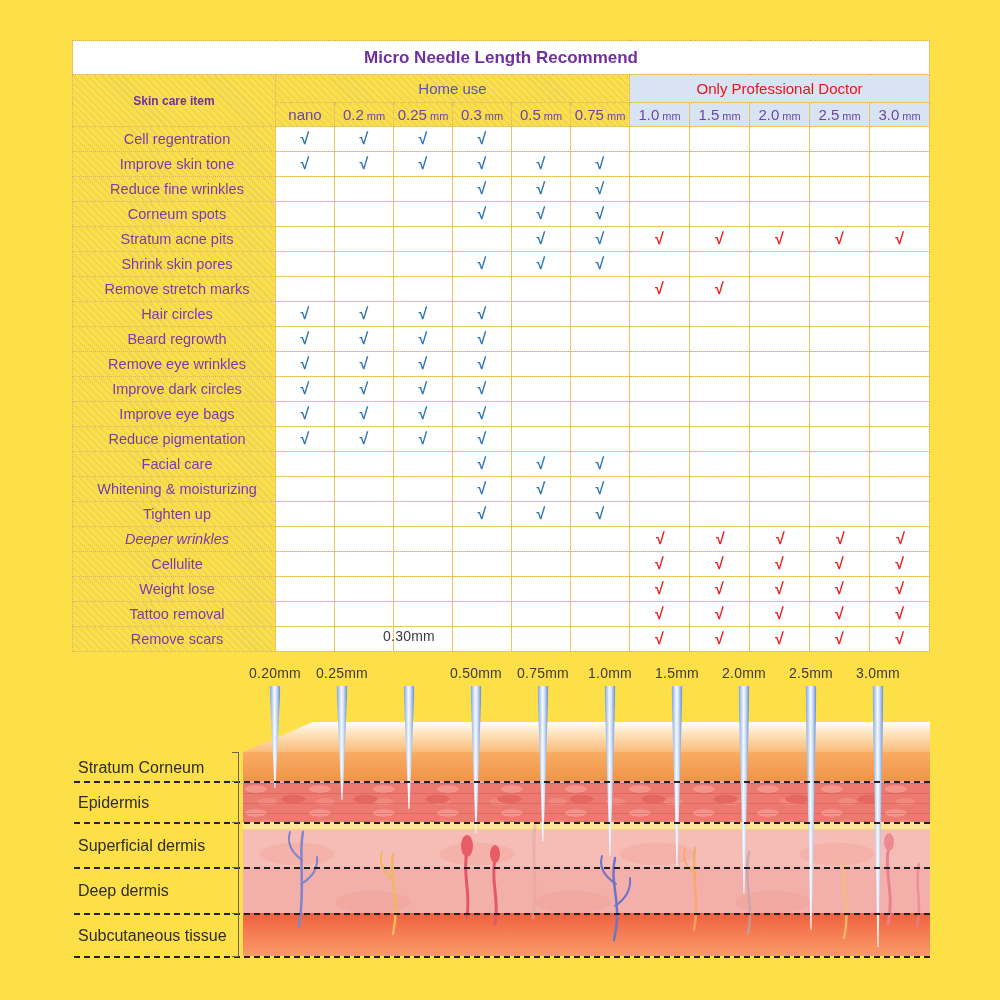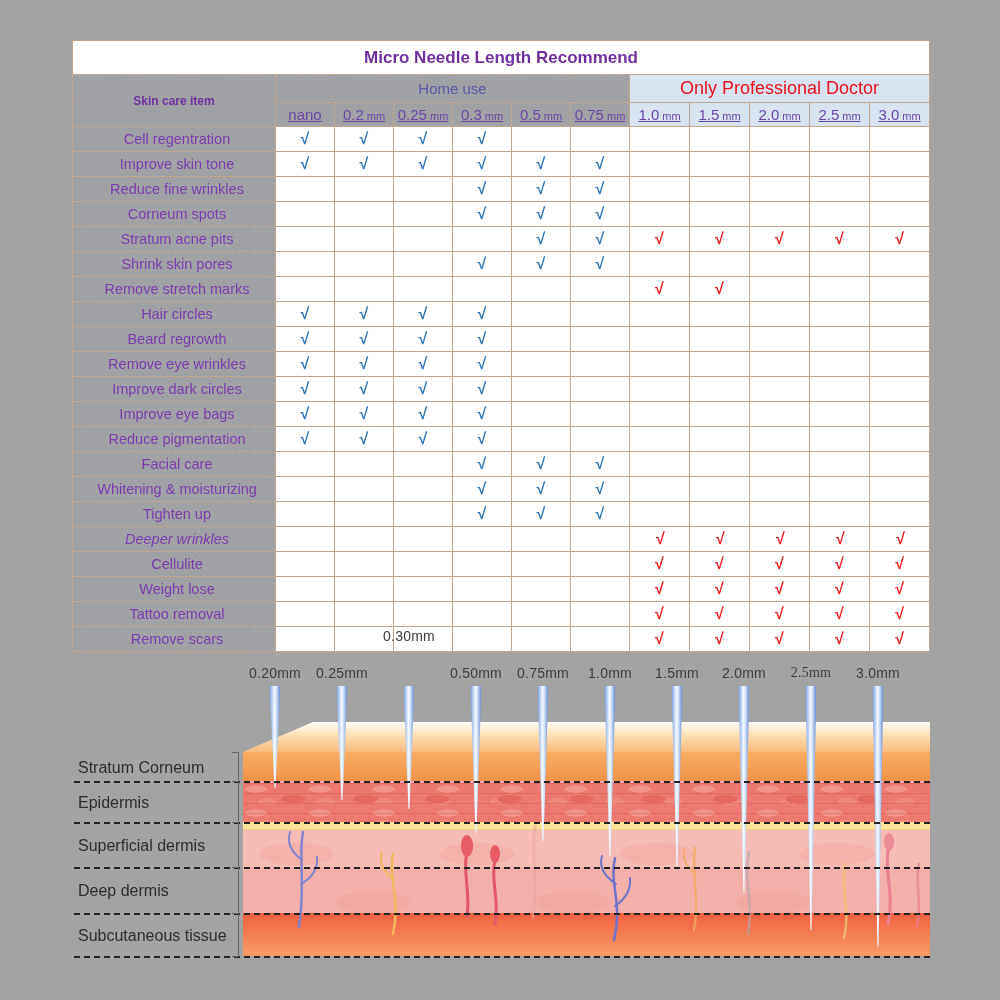--- a/index.html
+++ b/index.html
@@ -1,39 +1,39 @@
 <!DOCTYPE html>
 <html><head>
 <meta charset="utf-8">
 <style>
   * { margin:0; padding:0; box-sizing:border-box; }
   html,body { background:#ffffff; }
   .page {
-    position:relative; width:1000px; height:1000px; background:#a3a3a3;
+    position:relative; width:1000px; height:1000px; background:#fde047;
     font-family:"Liberation Sans", sans-serif; overflow:hidden;
   }
 
   
   table.needle-table {
     position:absolute; left:72px; top:40px; width:857px;
     border-collapse:collapse; table-layout:fixed;
   }
   .needle-table td {
     border:1px dotted #ddaa7c; text-align:center; vertical-align:middle;
     overflow:hidden; white-space:nowrap;
   }
   .hatch {
     background-image:repeating-linear-gradient(45deg, rgba(120,135,205,0.16) 0px, rgba(120,135,205,0.16) 1.6px, rgba(255,255,255,0) 1.6px, rgba(255,255,255,0) 5px);
   }
   .pro-bg { background-color:#d9e4f2; }
   .title-cell { font-size:17px; font-weight:bold; color:#7030a0; background:#fff; }
   .skincare-cell { font-size:12px; font-weight:bold; color:#7030a0; }
   .homeuse-cell { font-size:15px; color:#5b55a8; }
-  .pro-cell { font-size:18px; color:#e8131d;margin-left:20px; }
-  .colhead-cell { font-size:15px; color:#6b45a8;text-decoration:underline; }
+  .pro-cell { font-size:15px; color:#e8131d;margin-left:20px; }
+  .colhead-cell { font-size:15px; color:#6b45a8; }
   .colhead-cell .unit { font-size:11px; }
   .rowlabel-cell { font-size:14.5px; color:#7c3aaf; text-align:left; padding-left:6px; }
   .check-cell { font-size:16px; font-weight:bold; background:#fff; }
   .chk-B { color:#2e75b6; }
   .chk-R { color:#ee1c1c; }
 
   
   .needle-label {
     position:absolute; transform:translateX(-50%);
     font-size:14px; color:#3c3c3c; letter-spacing:0.2px; z-index:6;
@@ -473,21 +473,21 @@
         <div class="needle-label" style="left: 476px; top: 665px;">0.50mm</div>
         <div class="needle" style="left: 476px; top: 686px; height: 147px;"></div>
         <div class="needle-label" style="left: 543px; top: 665px;">0.75mm</div>
         <div class="needle" style="left: 543px; top: 686px; height: 155px;"></div>
         <div class="needle-label" style="left: 610px; top: 665px;">1.0mm</div>
         <div class="needle" style="left: 610px; top: 686px; height: 170px;"></div>
         <div class="needle-label" style="left: 677px; top: 665px;">1.5mm</div>
         <div class="needle" style="left: 677px; top: 686px; height: 180px;"></div>
         <div class="needle-label" style="left: 744px; top: 665px;">2.0mm</div>
         <div class="needle" style="left: 744px; top: 686px; height: 207px;"></div>
-        <div class="needle-label" style="left: 811px; top: 665px; font-family: Liberation Serif, serif;">2.5mm</div>
+        <div class="needle-label" style="left: 811px; top: 665px;">2.5mm</div>
         <div class="needle" style="left: 811px; top: 686px; height: 244px;"></div>
         <div class="needle-label" style="left: 878px; top: 665px;">3.0mm</div>
         <div class="needle" style="left: 878px; top: 686px; height: 261px;"></div>
       </div>
     <div id="dash-lines">
         <div class="dash-line" style="top: 781px;"></div>
         <div class="dash-line" style="top: 822px;"></div>
         <div class="dash-line" style="top: 867px;"></div>
         <div class="dash-line" style="top: 913px;"></div>
         <div class="dash-line" style="top: 956px;"></div>

